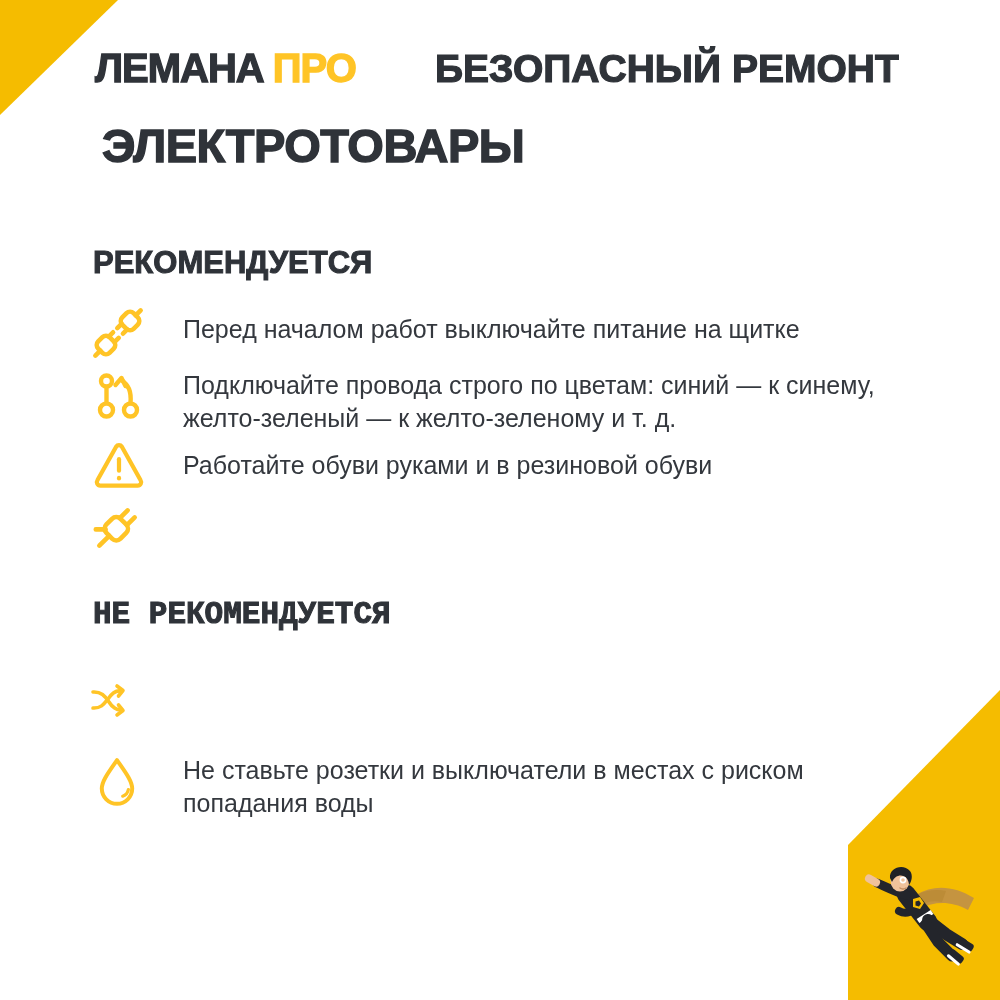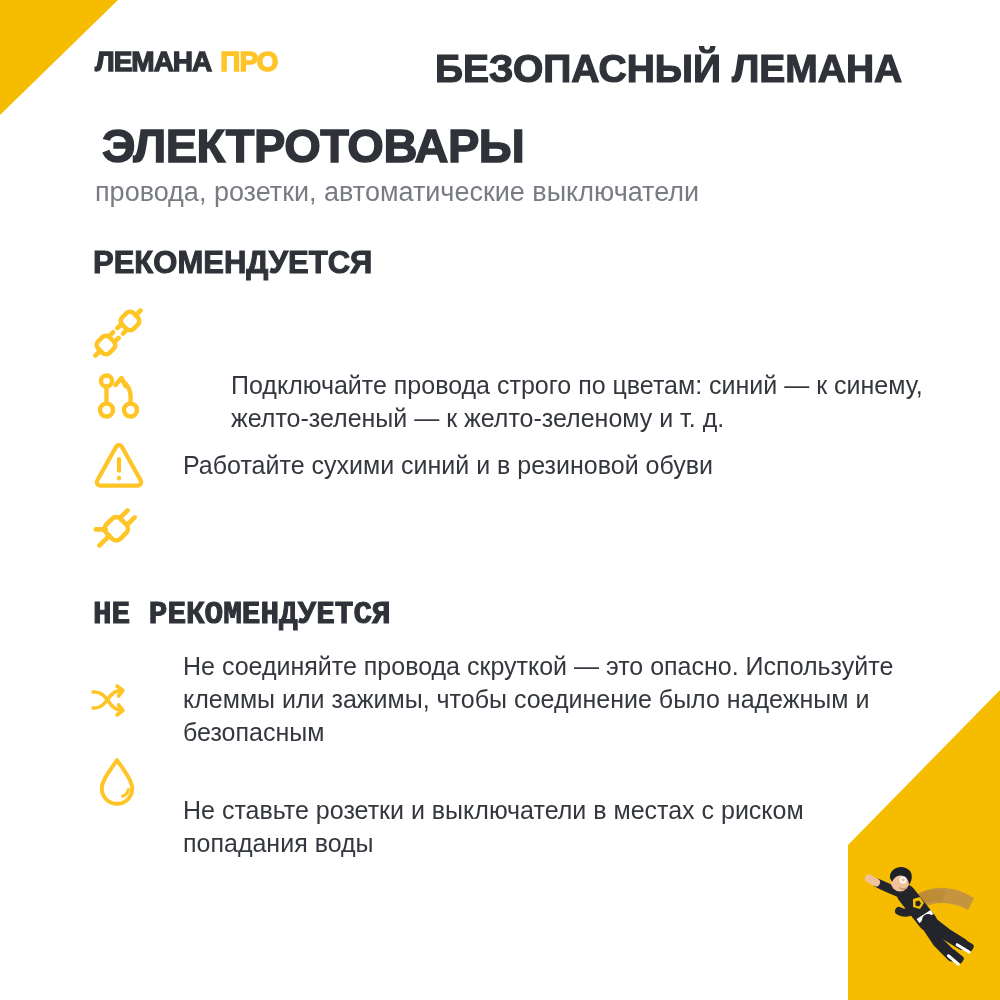--- a/index.html
+++ b/index.html
@@ -11,75 +11,75 @@
   .corner-tl{
     position:absolute;left:0;top:0;width:118px;height:115px;background:#F5BC00;
     clip-path:polygon(0 0,100% 0,0 100%);
   }
   .corner-br{
     position:absolute;left:848px;top:690px;width:152px;height:310px;background:#F5BC00;
     clip-path:polygon(100% 0,0 50%,0 100%,100% 100%);
   }
   .mascot{position:absolute;left:856px;top:862px;width:126px;height:118px;}
   
-  .logo{position:absolute;left:95px;top:46px;font-size:28px;font-weight:bold;
+  .logo{position:absolute;left:95px;top:46px;font-size:40px;font-weight:bold;
         letter-spacing:-1px;-webkit-text-stroke:1.3px currentColor;color:#2F3339;white-space:nowrap;}
   .logo .accent{color:#FFC426;-webkit-text-stroke:1.3px #FFC426;margin-left:9px;}
   .header-title{position:absolute;left:435px;top:47px;font-size:39px;font-weight:bold;
         letter-spacing:0;-webkit-text-stroke:1.2px currentColor;color:#2F3339;white-space:nowrap;}
   
   .main-title{position:absolute;left:102px;top:118px;font-size:47px;font-weight:bold;
         letter-spacing:-0.5px;-webkit-text-stroke:1.4px currentColor;color:#2F3339;white-space:nowrap;}
   .subtitle{position:absolute;left:95px;top:177px;font-size:27px;color:#787C82;white-space:nowrap;}
   .section-heading{position:absolute;left:93px;font-size:31px;font-weight:bold;
         -webkit-text-stroke:1px currentColor;color:#2F3339;white-space:nowrap;}
   .sh-1{top:245px;} .sh-2{top:597px;font-family:Liberation Mono, monospace;}
   
   .item-text{position:absolute;left:183px;width:724px;font-size:25px;line-height:33px;color:#34383E;}
-  .t1{top:313px;} .t2{top:369px;margin-left:48px;} .t3{top:449px;} .t4{top:517px;} .t5{top:650px;} .t6{top:754px;margin-top:40px;}
+  .t1{top:313px;} .t2{top:369px;} .t3{top:449px;} .t4{top:517px;} .t5{top:650px;} .t6{top:754px;}
   .item-icon{position:absolute;}
   .i1{left:90px;top:306px;width:56px;height:54px;}
   .i2{left:96px;top:372px;width:45px;height:48px;}
   .i3{left:92px;top:440px;width:54px;height:48px;}
   .i4{left:90px;top:502px;width:54px;height:52px;}
   .i5{left:90px;top:680px;width:40px;height:40px;}
   .i6{left:98px;top:756px;width:38px;height:50px;}
   .item-icon svg{display:block;width:100%;height:100%;}
   .st{fill:none;stroke:#FFC426;stroke-linecap:round;stroke-linejoin:round;}
 </style>
 </head>
 <body>
 
 <div class="canvas">
 
   <div class="corner-tl"></div>
   <div class="corner-br"></div>
 
   <div class="logo"><span>ЛЕМАНА</span><span class="accent">ПРО</span></div>
-  <div class="header-title">БЕЗОПАСНЫЙ ЛЕМАНА</div>
+  <div class="header-title">БЕЗОПАСНЫЙ РЕМОНТ</div>
 
   <div class="main-title">ЭЛЕКТРОТОВАРЫ</div>
-  <div class="subtitle">провода, розетки, автоматические выключатели</div>
 
   <div class="section-heading sh-1">РЕКОМЕНДУЕТСЯ</div>
 
   <div class="item-icon i1">
     <svg viewBox="0 0 56 52">
       <g class="st" stroke-width="4.6" transform="rotate(-45 28 26)">
         <rect x="3" y="18" width="16" height="16" rx="5"></rect>
         <line x1="19" y1="22" x2="25" y2="22"></line>
         <line x1="19" y1="30" x2="25" y2="30"></line>
         <line x1="3" y1="26" x2="-4" y2="26"></line>
         <rect x="37" y="18" width="16" height="16" rx="5"></rect>
         <line x1="37" y1="22" x2="31" y2="22"></line>
         <line x1="37" y1="30" x2="31" y2="30"></line>
         <line x1="53" y1="26" x2="60" y2="26"></line>
       </g>
     </svg>
   </div>
+  <div class="item-text t1">Перед началом работ выключайте питание на щитке</div>
 
   <div class="item-icon i2">
     <svg viewBox="0 0 44 48">
       <g class="st" stroke-width="4.4">
         <circle cx="10" cy="9" r="5.5"></circle>
         <line x1="10" y1="15" x2="10" y2="30"></line>
         <circle cx="10" cy="38" r="6.5"></circle>
         <circle cx="34" cy="38" r="6.5"></circle>
         <path d="M34,31 C35,19 32,13 25,8"></path>
         <polyline points="19,13 25,6 29,14"></polyline>
@@ -90,21 +90,21 @@
 
   <div class="item-icon i3">
     <svg viewBox="0 0 56 50">
       <g class="st" stroke-width="4.4">
         <path d="M25,7 a3.6,3.6 0 0 1 6,0 L50.5,42 a3.6,3.6 0 0 1 -3,5.6 H8.5 a3.6,3.6 0 0 1 -3,-5.6 Z"></path>
         <line x1="28" y1="20" x2="28" y2="32"></line>
         <line x1="28" y1="39.5" x2="28" y2="40"></line>
       </g>
     </svg>
   </div>
-  <div class="item-text t3">Работайте сухими синий и в резиновой обуви</div>
+  <div class="item-text t3">Работайте обуви руками и в резиновой обуви</div>
 
   <div class="item-icon i4">
     <svg viewBox="0 0 52 52">
       <g class="st" stroke-width="4.6" transform="rotate(-45 26 26)">
         <rect x="15" y="16" width="20" height="20" rx="6"></rect>
         <line x1="35" y1="21" x2="46" y2="21"></line>
         <line x1="35" y1="31" x2="46" y2="31"></line>
         <line x1="15" y1="26" x2="1" y2="26"></line>
         <line x1="10" y1="12" x2="17" y2="19"></line>
       </g>
@@ -116,21 +116,20 @@
   <div class="item-icon i5">
     <svg viewBox="0 0 40 40">
       <g class="st" stroke-width="3.6">
         <path d="M3,28 C11,28.5 14,24 18,19 C22,13 26,10 31,11"></path>
         <polyline points="27,6 33,10.5 28.5,16"></polyline>
         <path d="M3,12 C11,11.5 15,16 19,22 C22,27 27,30.5 31,30"></path>
         <polyline points="27,35 33,30.5 28.5,25"></polyline>
       </g>
     </svg>
   </div>
-  <div class="item-text t5">Не соединяйте провода скруткой — это опасно. Используйте клеммы или зажимы, чтобы соединение было надежным и безопасным</div>
 
   <div class="item-icon i6">
     <svg viewBox="0 0 40 52">
       <g class="st" stroke-width="4.2">
         <path d="M20,4 C29,17 36,26 36,34 a16,16 0 0 1 -32,0 C4,26 11,17 20,4 Z"></path>
         <path d="M26,42 a9,9 0 0 0 6,-7" stroke-width="3.4"></path>
       </g>
     </svg>
   </div>
   <div class="item-text t6">Не ставьте розетки и выключатели в местах с риском попадания воды</div>

